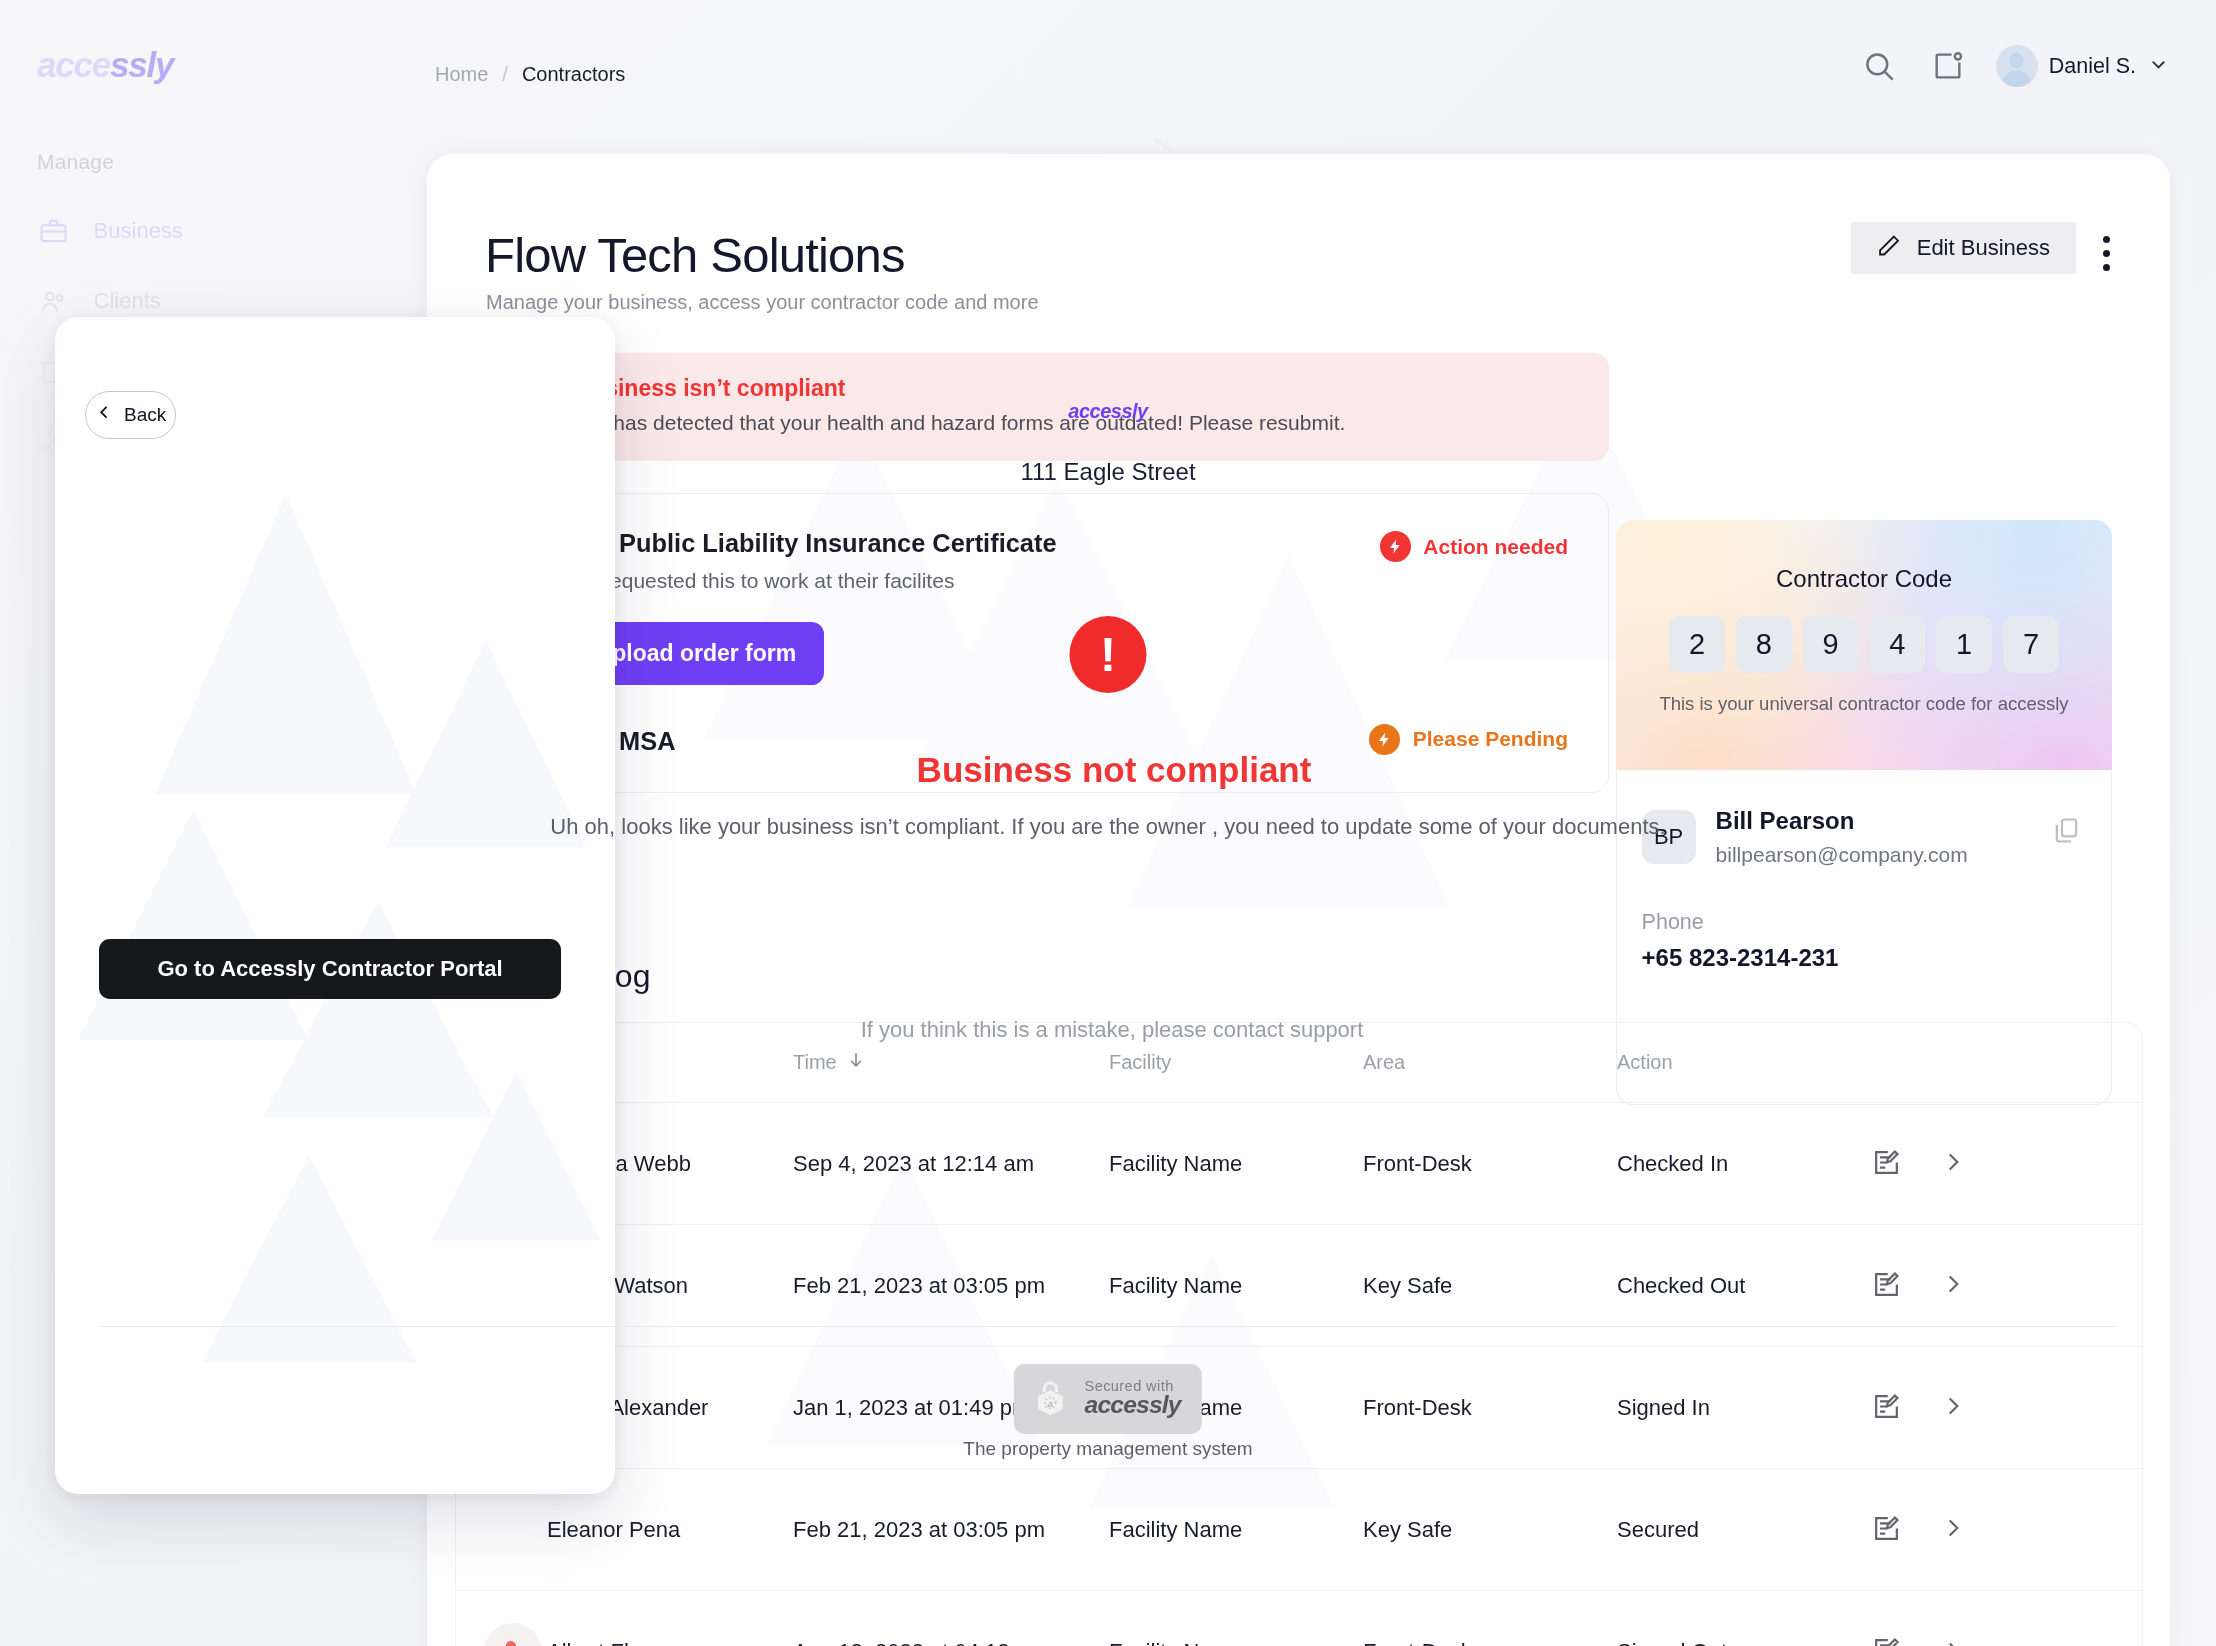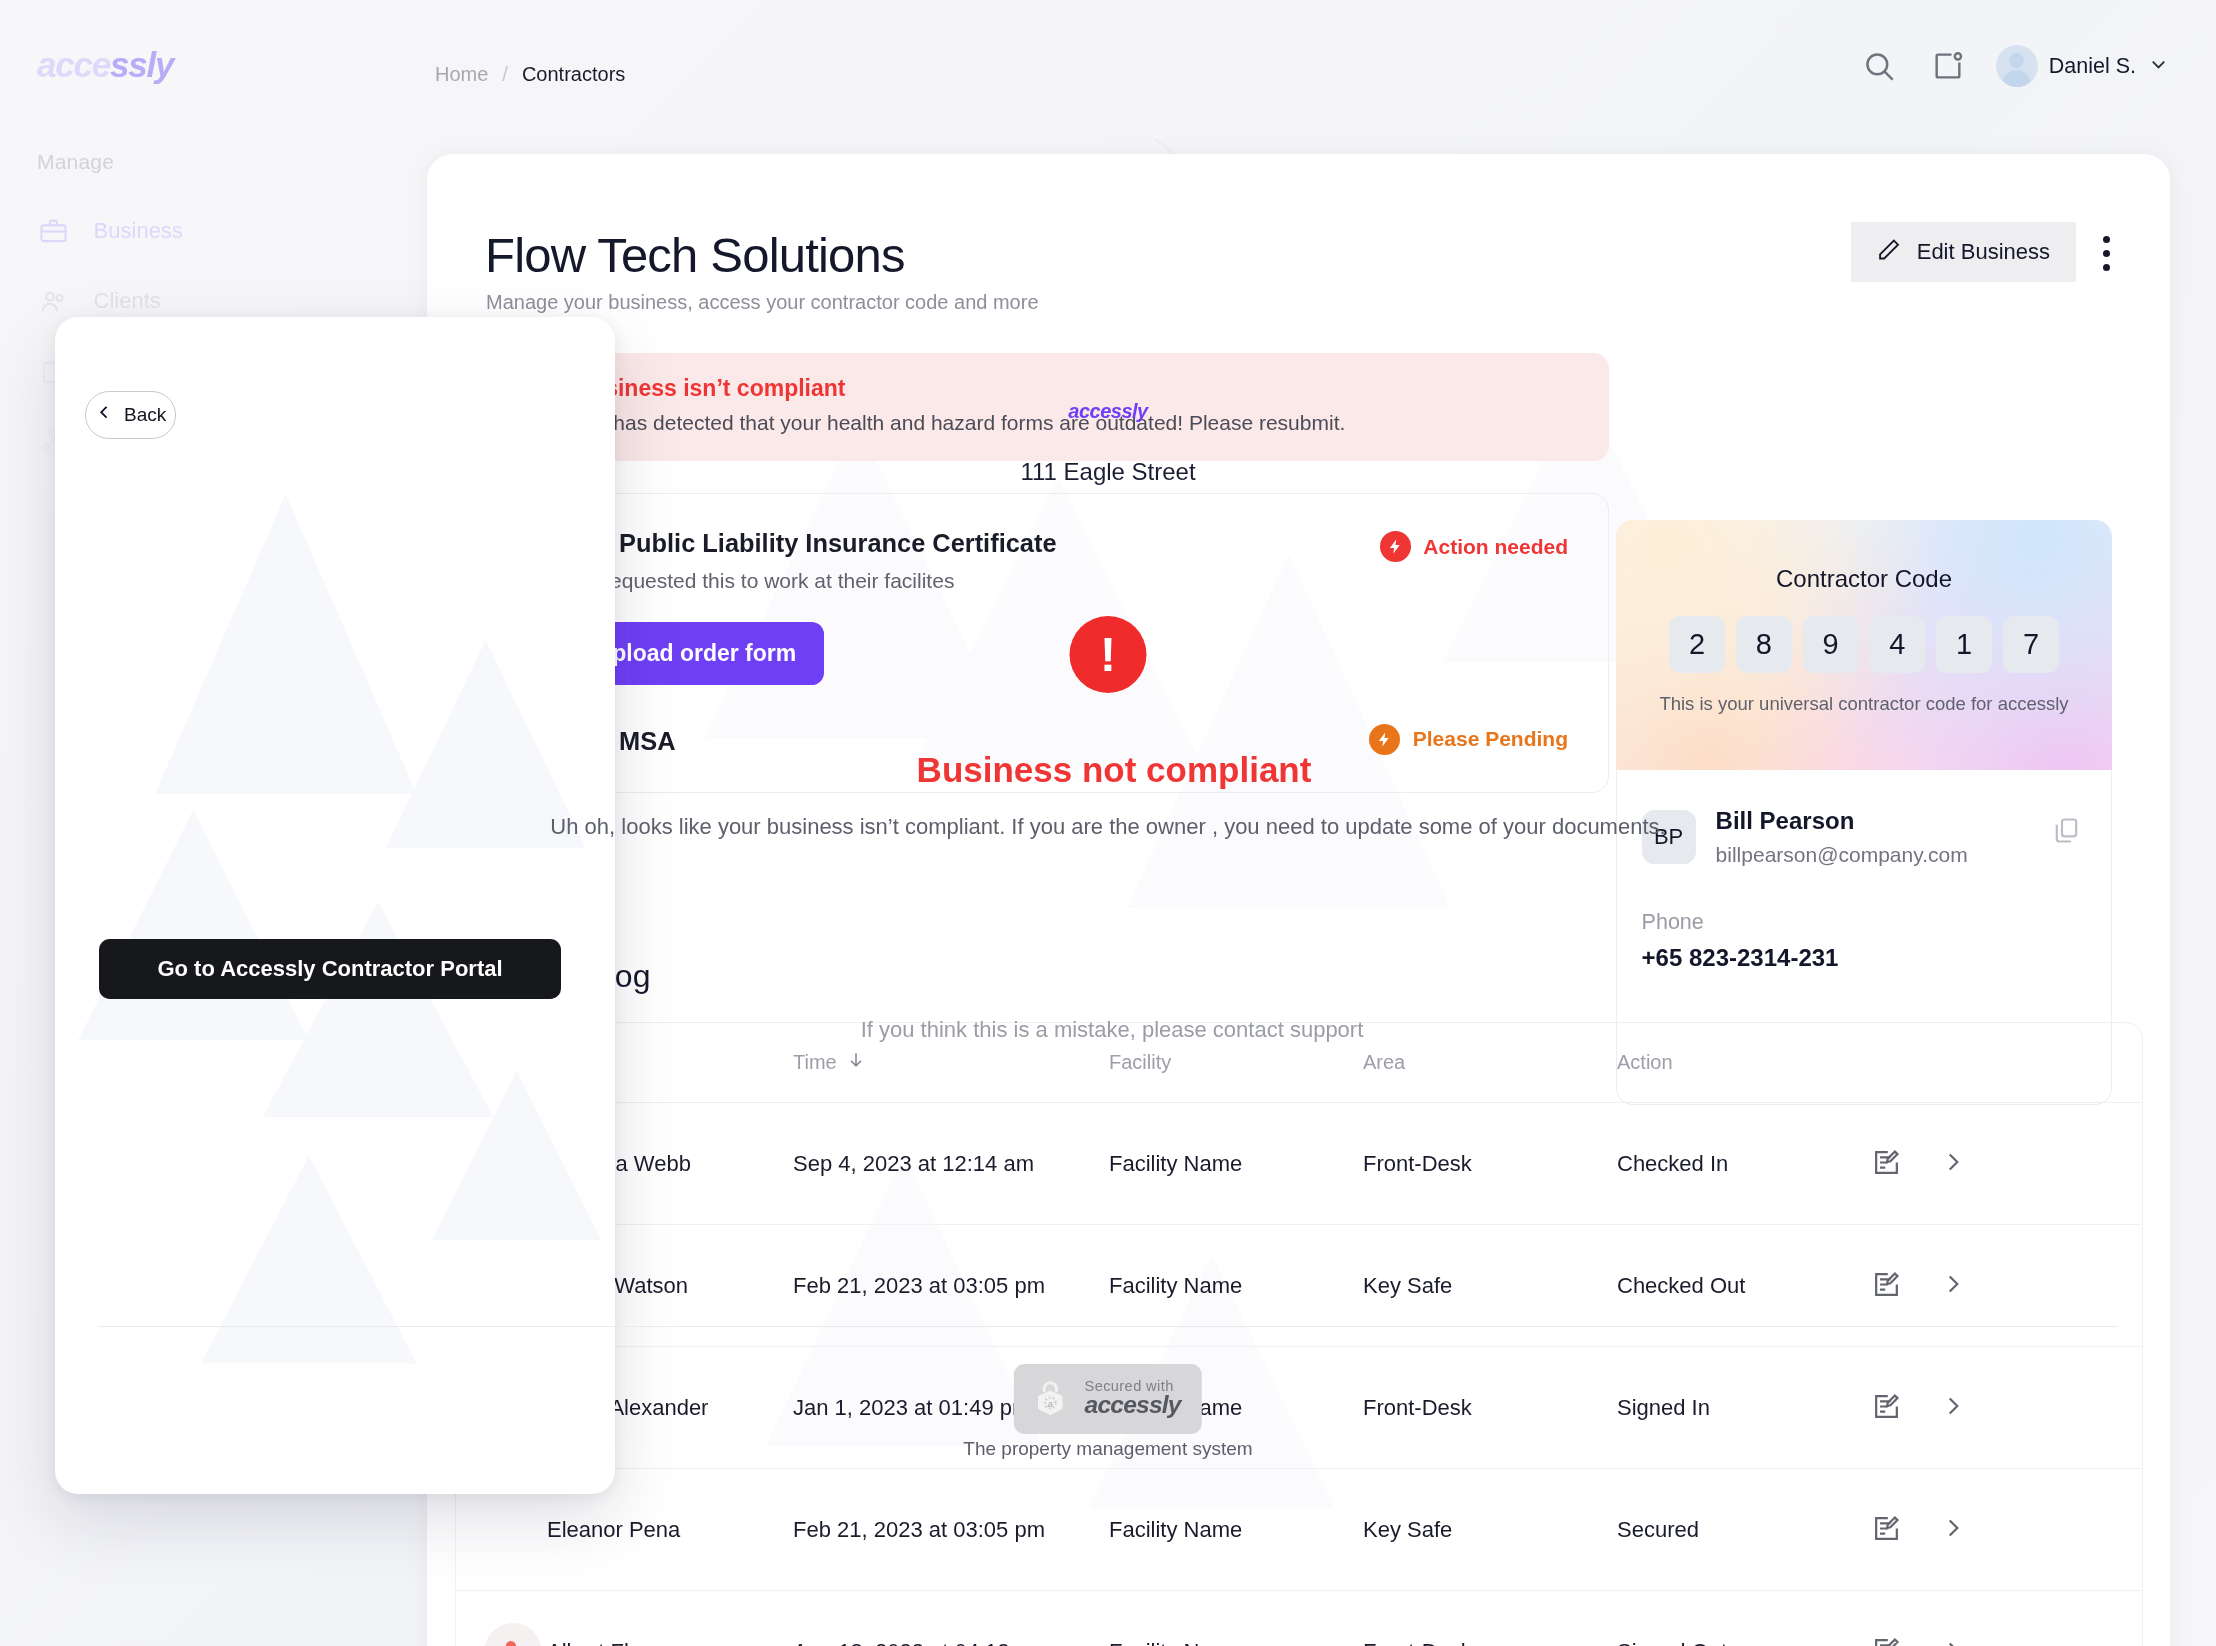--- a/index.html
+++ b/index.html
@@ -44,21 +44,21 @@
   .username { font-size:21.5px; color:#16172a; }
 
   
   .panel { position:absolute; left:427px; top:154px; width:1743px; height:1539px;
            background:#fff; border-radius:26px 26px 0 0; box-shadow:0 1.5px 23px rgba(30,30,60,.05); overflow:hidden; }
   .panel-deco { position:absolute; inset:0; pointer-events:none; opacity:.55; }
 
   .page-title { position:absolute; left:58px; top:73px; font-size:49px; font-weight:400; color:#15172b; letter-spacing:-0.8px; }
   .page-sub { position:absolute; left:59px; top:137px; font-size:20px; color:#8d8f9a; }
 
-  .edit-btn { position:absolute; right:94px; top:68px; height:60px; padding:0 26px; display:flex;align-items:center;gap:15.4px;
+  .edit-btn { position:absolute; right:94px; top:68px; height:52px; padding:0 26px; display:flex;align-items:center;gap:15.4px;
               background:#eeeef0; border:none; border-radius:1px; font-size:22px; color:#15172b; cursor:pointer;
               font-family:"Liberation Sans",sans-serif; }
   .kebab { position:absolute; right:45px; top:77px; width:38px;height:45px; display:flex;flex-direction:column;align-items:center;justify-content:center;gap:7px;cursor:pointer;}
   .kebab i { width:7px;height:7px;border-radius:50%;background:#16172a; display:block;}
 
   
   .alert { position:absolute; left:58px; top:199px; width:1124px; height:108px; background:#fbe8e8;
            border-radius:15.4px; padding:21.5px 35px; }
   .alert .atitle { font-size:23px; color:#f03535; font-weight:700; }
   .alert .adesc { font-size:21px; color:#4b4c58; margin-top:9.2px; }

